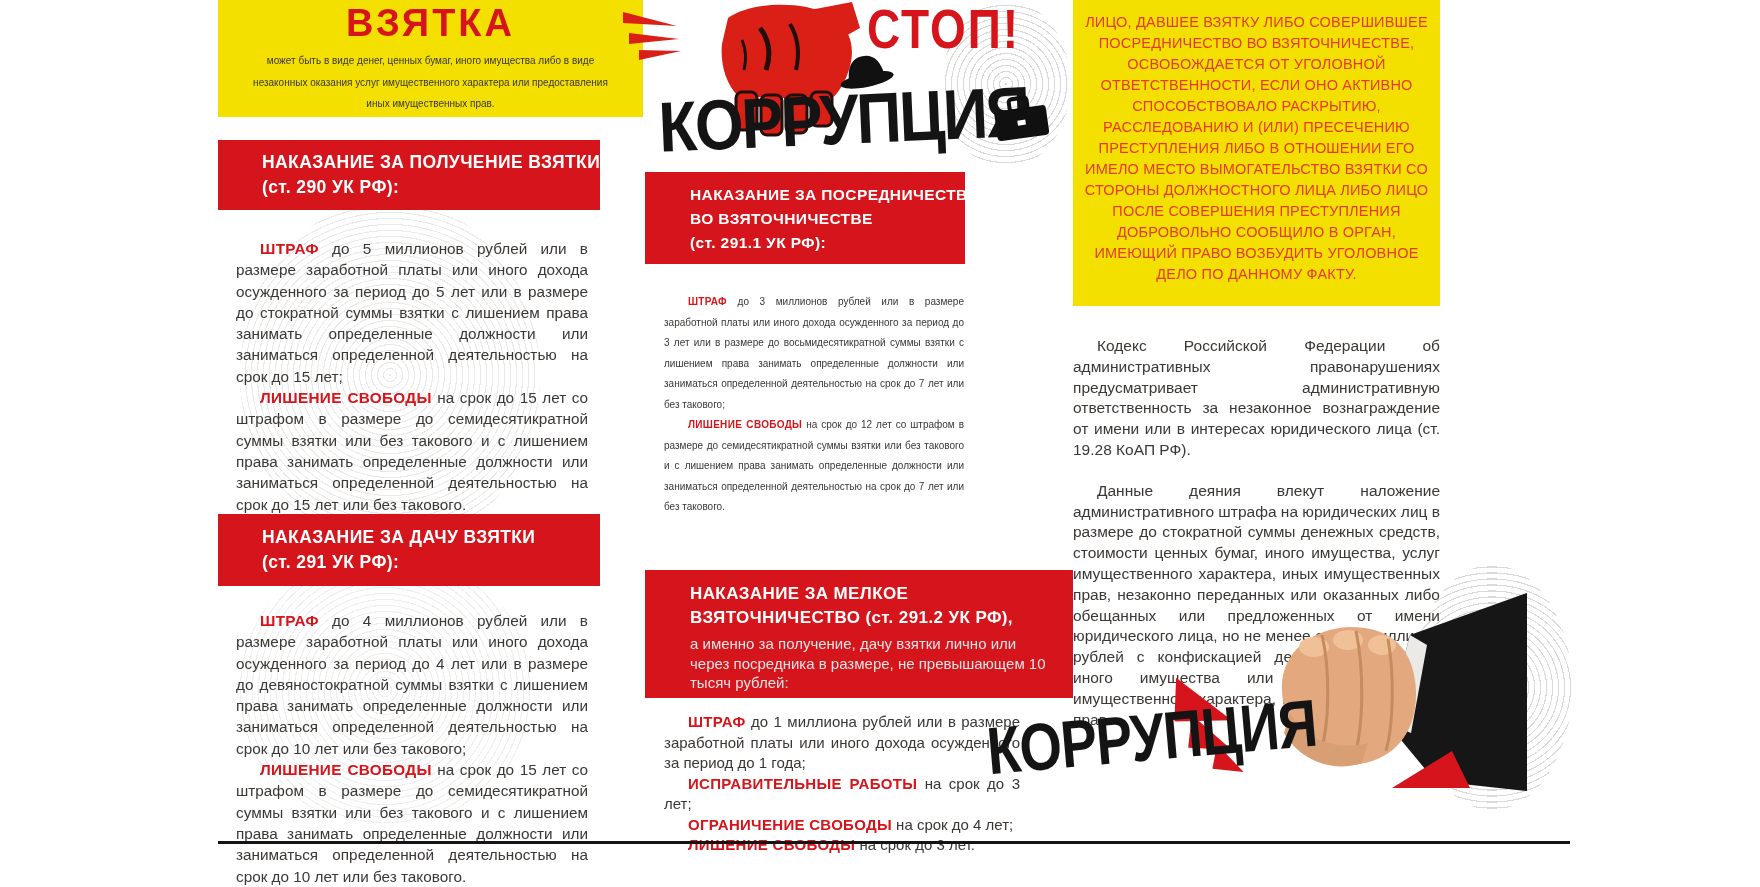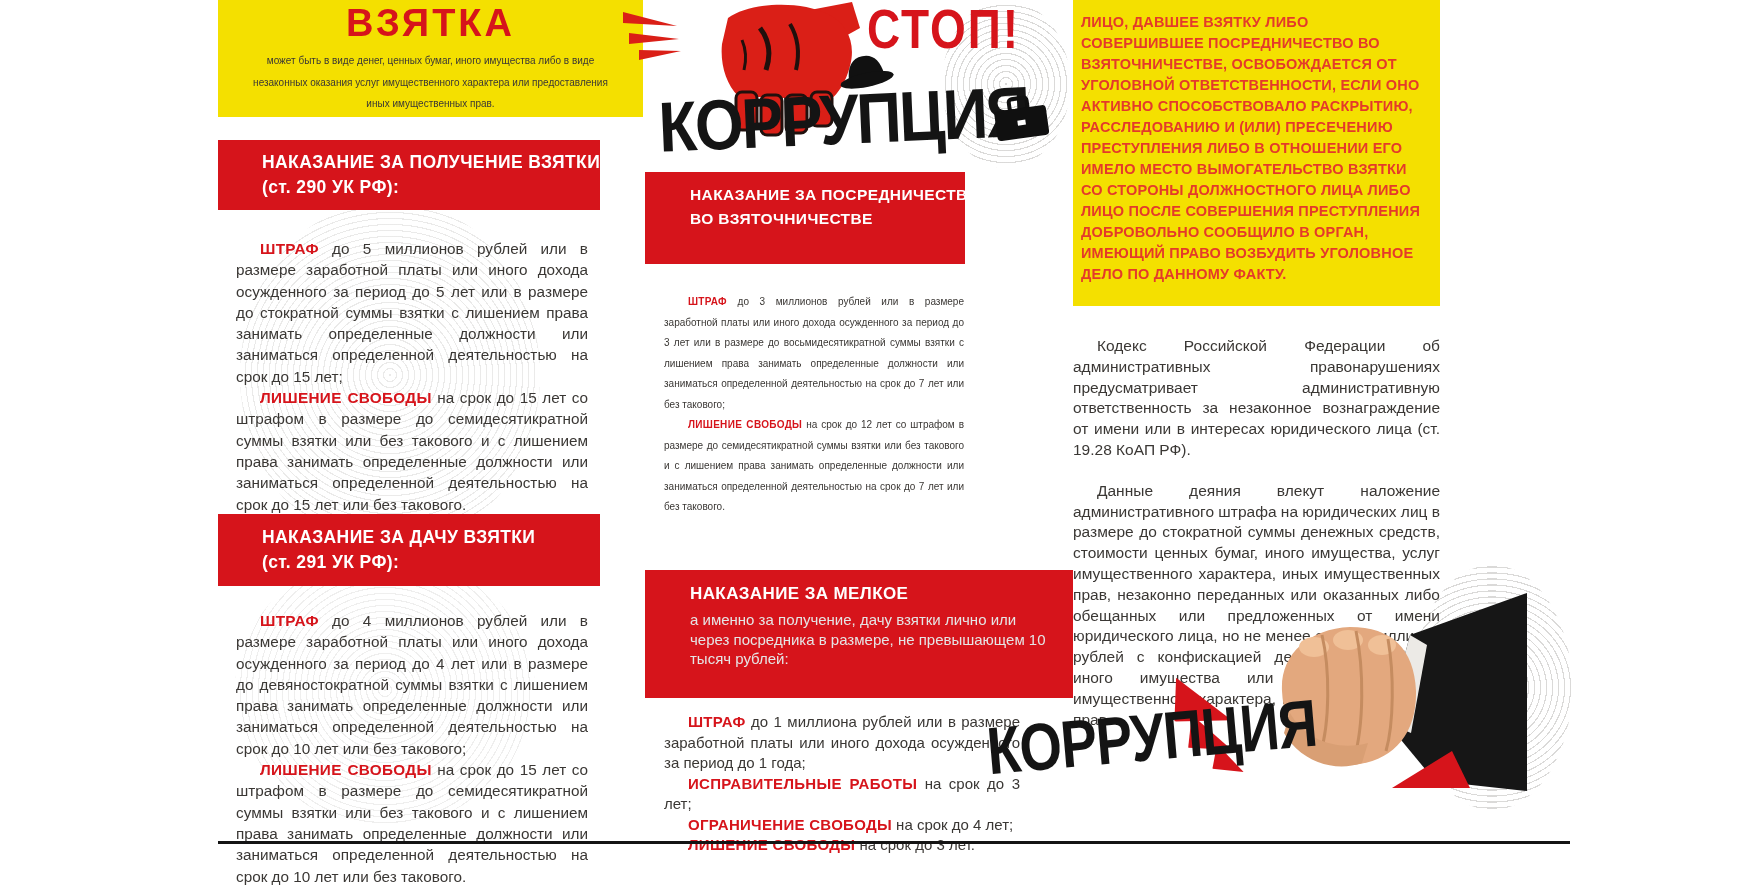--- a/index.html
+++ b/index.html
@@ -20,22 +20,22 @@
   .bt-sub{color:#e5e5e5;font-size:15px;line-height:19.5px;margin-top:4px;width:365px;}
   .def-title{color:#D6141B;font-weight:800;font-size:38px;letter-spacing:3px;text-align:center;margin-top:2px;}
   .def-text{color:#3A3734;font-size:10px;line-height:21.5px;text-align:center;padding:5px 26px 0 26px;}
   .body-block{color:#3A3734;text-align:justify;}
   .body-block p{margin:0;text-indent:24px;}
   .term{color:#D6141B;font-weight:bold;letter-spacing:.3px;}
   .fs-left{font-size:15.3px;line-height:21.3px;}
   .fs-mid1{font-size:10px;line-height:20.5px;}
   .fs-mid2{font-size:15px;line-height:20.5px;}
   .fs-right{font-size:15.5px;line-height:20.8px;}
-  .stencil{color:#E43A2A;font-weight:bold;font-size:14.5px;line-height:21px;
-           letter-spacing:.2px;padding:12px 8px 0 8px;box-sizing:border-box;}
+  .stencil{color:#E43A2A;font-weight:normal;font-size:14.5px;line-height:21px;
+           text-align:center;letter-spacing:.2px;padding:12px 8px 0 8px;box-sizing:border-box;}
   .wordmark{font-weight:800;color:#141414;white-space:nowrap;}
   .stop-text{font-weight:800;color:#D6141B;font-size:46px;letter-spacing:2px;
              transform:scaleY(1.2);transform-origin:left top;white-space:nowrap;}
   .tri{position:absolute;background:#D6141B;clip-path:polygon(0 0,100% 55%,18% 100%);}
   .rule{background:#141414;}
 </style>
 </head>
 <body>
 
 <div id="stage">
@@ -101,31 +101,33 @@
       <rect x="18" y="4" width="18" height="12" rx="3" fill="none" stroke="#101010" stroke-width="4"></rect>
       <rect x="2" y="14" width="52" height="30" rx="4" fill="#101010"></rect>
       <rect x="24" y="26" width="8" height="5" fill="#ffffff"></rect>
     </svg>
   </div>
 
   <div class="abs banner" style="left:645px;top:172px;width:320px;height:92px;padding:11px 6px 0 45px;">
     <div class="banner-title bt-mid1">
       <div>НАКАЗАНИЕ ЗА ПОСРЕДНИЧЕСТВО</div>
       <div>ВО ВЗЯТОЧНИЧЕСТВЕ</div>
+      <div>(ст. 291.1 УК РФ):</div>
     </div>
   </div>
 
   <div class="abs body-block fs-mid1" style="left:664px;top:292px;width:300px;">
     <p><span class="term">ШТРАФ</span> <span>до 3 миллионов рублей или в размере заработной платы или иного дохода осужденного за период до 3 лет или в размере до восьмидесятикратной суммы взятки с лишением права занимать определенные должности или заниматься определенной деятельностью на срок до 7 лет или без такового;</span></p>
     <p><span class="term">ЛИШЕНИЕ СВОБОДЫ</span> <span>на срок до 12 лет со штрафом в размере до семидесятикратной суммы взятки или без такового и с лишением права занимать определенные должности или заниматься определенной деятельностью на срок до 7 лет или без такового.</span></p>
   </div>
 
   <div class="abs banner" style="left:645px;top:570px;width:428px;height:128px;padding:12px 15px 0 45px;">
     <div class="banner-title bt-mid2">
       <div>НАКАЗАНИЕ ЗА МЕЛКОЕ</div>
+      <div>ВЗЯТОЧНИЧЕСТВО (ст. 291.2 УК РФ),</div>
     </div>
     <div class="bt-sub">а именно за получение, дачу взятки лично или через посредника в размере, не превышающем 10 тысяч рублей:</div>
   </div>
 
   <div class="abs body-block fs-mid2" style="left:664px;top:712px;width:356px;">
     <p><span class="term">ШТРАФ</span> <span>до 1 миллиона рублей или в размере заработной платы или иного дохода осужденного за период до 1 года;</span></p>
     <p><span class="term">ИСПРАВИТЕЛЬНЫЕ РАБОТЫ</span> <span>на срок до 3 лет;</span></p>
     <p><span class="term">ОГРАНИЧЕНИЕ СВОБОДЫ</span> <span>на срок до 4 лет;</span></p>
     <p><span class="term">ЛИШЕНИЕ СВОБОДЫ</span> <span>на срок до 3 лет.</span></p>
   </div>

